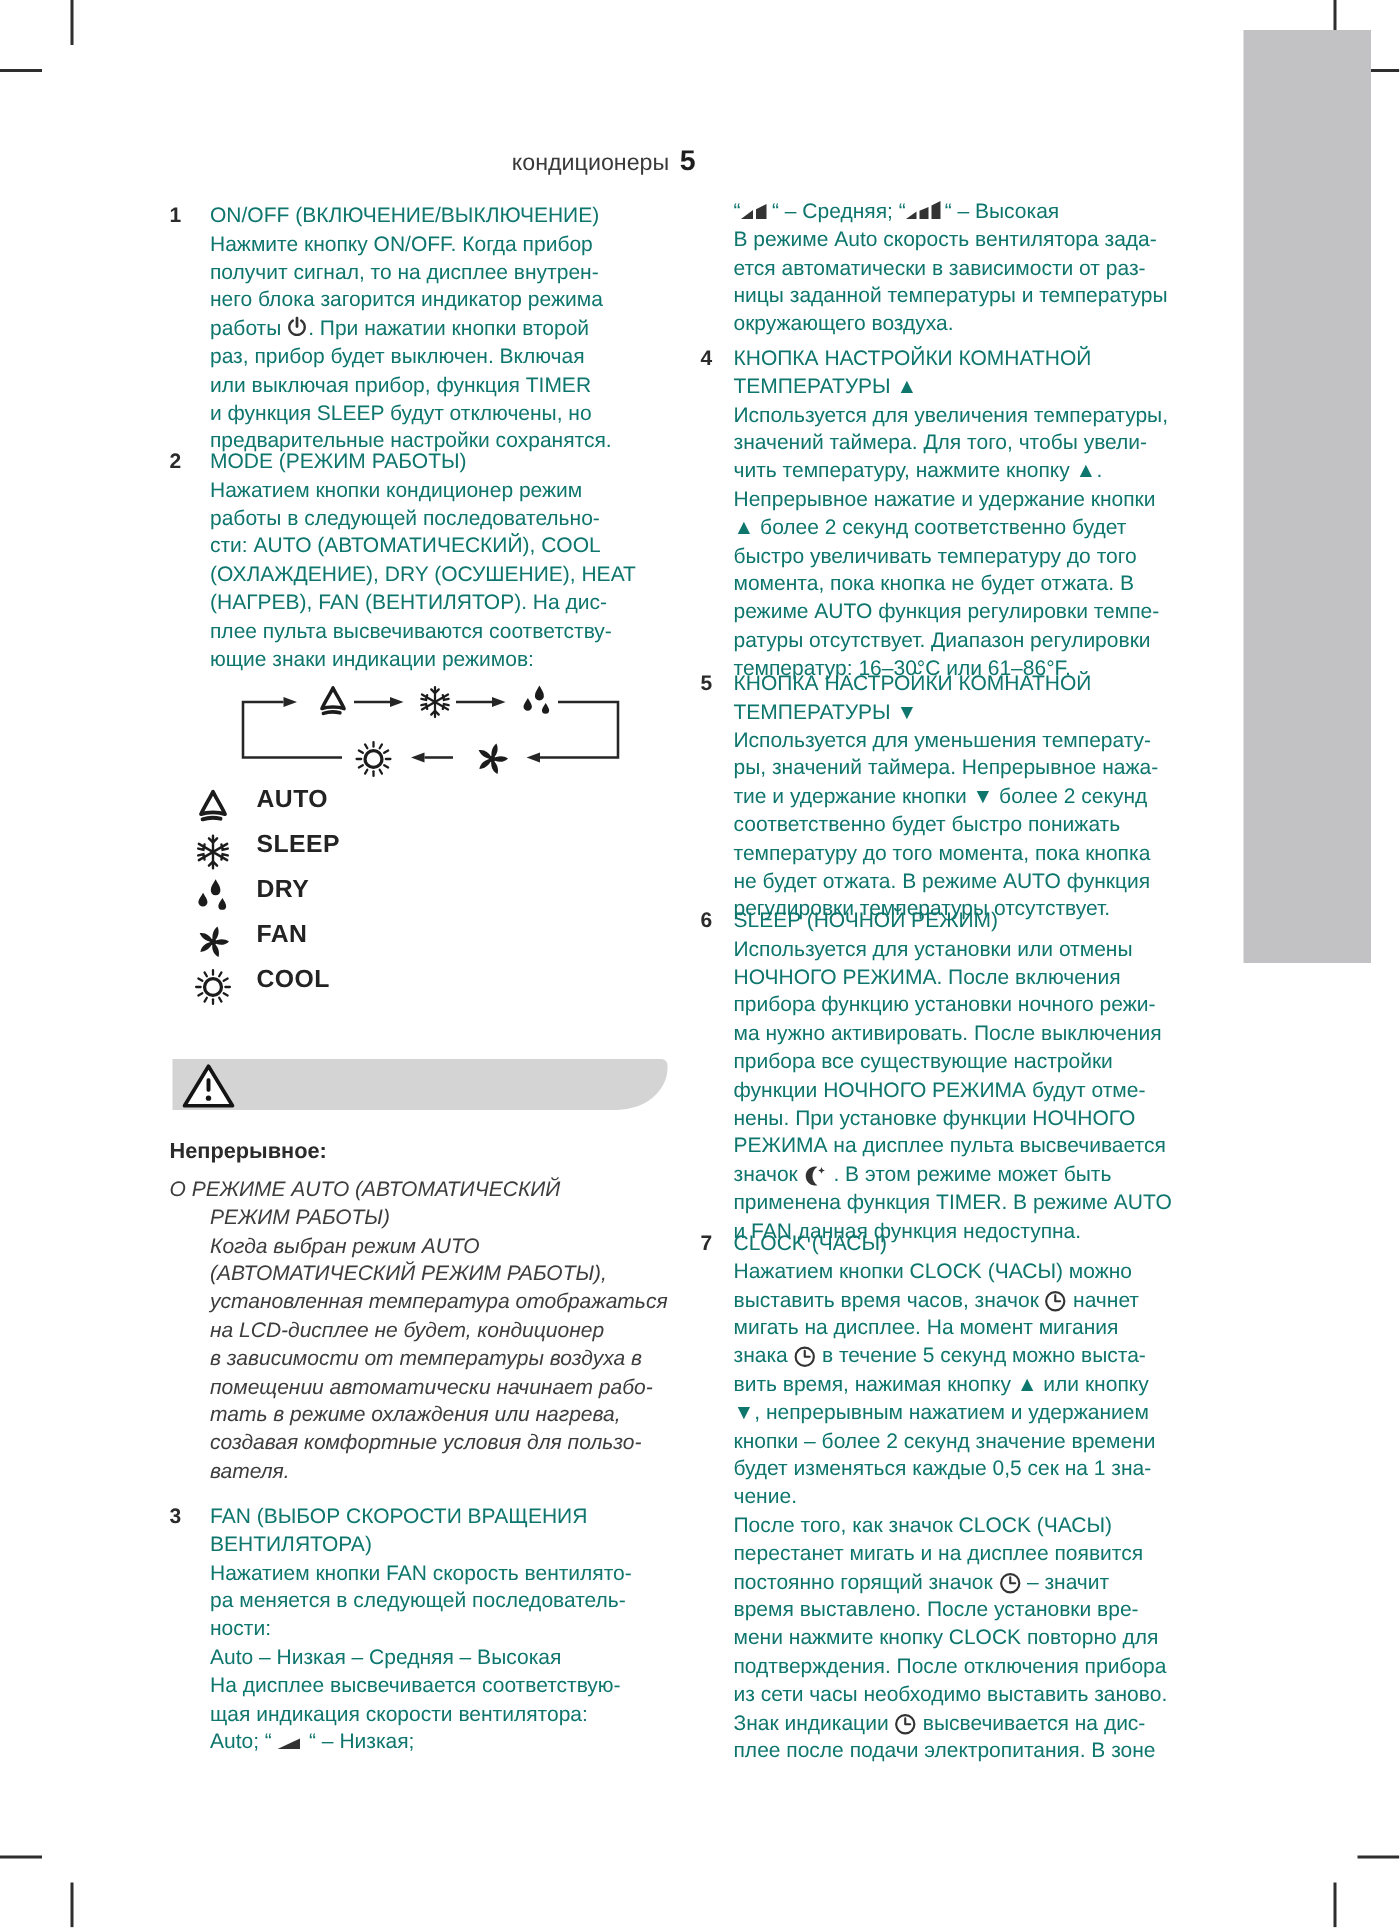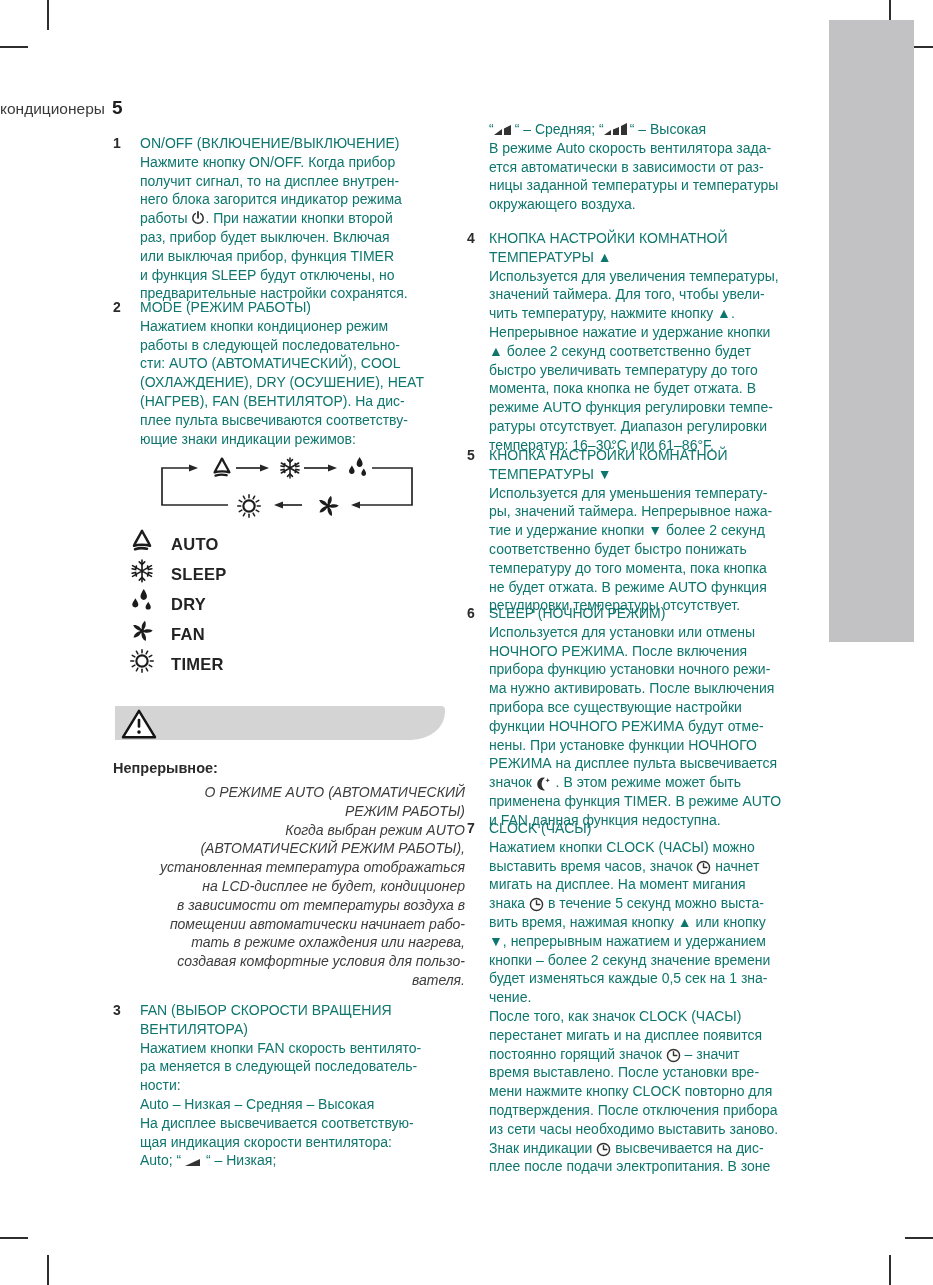--- a/index.html
+++ b/index.html
@@ -5,48 +5,48 @@
   html,body{margin:0;padding:0;background:#ffffff;}
   .page{position:relative;width:933px;height:1285px;background:#fff;overflow:hidden;
         font-family:"Liberation Sans",sans-serif;color:#3d3d3d;}
   
   .crop{position:absolute;background:#2e2e2e;}
   .crop.v{width:2px;height:30px;}
   .crop.h{width:28px;height:2px;}
   
   .edge-tab{position:absolute;left:829px;top:20px;width:85px;height:622px;background:#c2c2c4;}
   
-  .header{position:absolute;top:97px;left:0;width:805px;text-align:left;white-space:nowrap;}
+  .header{position:absolute;top:97px;left:0;width:805px;text-align:center;white-space:nowrap;}
   .header .ht{font-size:15.5px;color:#3a3a3a;}
   .header .hp{font-size:19px;font-weight:bold;color:#1e1e1e;margin-left:7px;}
   
   .item{position:absolute;display:flex;align-items:flex-start;}
   .item .num{font-weight:bold;color:#2b2b2b;font-size:14px;line-height:18.8px;flex:0 0 auto;}
   .lcol .num{width:27px;}
   .rcol .num{width:22px;}
   .body,.plain{font-size:14px;line-height:18.8px;color:#0f766e;white-space:pre-line;}
   .lcol{left:113px;width:348px;}
   .rcol{left:467px;width:348px;}
   .plainblock{position:absolute;}
   
   .diagram{position:absolute;left:142px;top:446px;width:302px;height:76px;}
   
   .legend{position:absolute;left:128px;top:524px;}
-  .legend-row{display:flex;align-items:flex-end;height:30px;}
+  .legend-row{display:flex;align-items:flex-start;height:30px;}
   .legend-row .licon{width:27px;height:27px;flex:0 0 auto;display:flex;align-items:center;justify-content:center;}
   .legend-row .licon svg{width:26px;height:26px;}
   .legend-row .llabel{margin-left:16px;font-size:16.5px;font-weight:bold;color:#232323;letter-spacing:.3px;}
   
   .banner{position:absolute;left:115px;top:706px;width:330px;height:34px;background:#d4d4d5;
           border-radius:0 4px 34px 0 / 0 4px 28px 0;}
   .banner .tri{position:absolute;left:5px;top:2px;width:38px;height:32px;}
   
   .note-head{position:absolute;left:113px;top:760px;font-size:14.5px;font-weight:bold;color:#2b2b2b;}
   .note-body{position:absolute;left:113px;top:783px;width:352px;font-size:14px;line-height:18.8px;
-             font-style:italic;color:#3d3d3d;white-space:pre-line;padding-left:27px;text-indent:-27px;box-sizing:border-box;text-align:right;}
+             font-style:italic;color:#3d3d3d;white-space:pre-line;padding-left:27px;text-indent:-27px;box-sizing:border-box;}
   
   .inline-icon{display:inline-block;vertical-align:-2px;line-height:0;}
   .inline-icon svg{display:inline-block;}
   .power-icon svg{width:14px;height:14px;}
   .clock-icon svg{width:15px;height:15px;vertical-align:-2px;}
   .moon-icon svg{width:16px;height:16px;vertical-align:-3px;}
   .fan-low-icon svg{width:17px;height:11px;}
   .fan-medium-icon svg{width:21px;height:12px;}
   .fan-high-icon svg{width:26px;height:13px;}
   .hidden-defs{position:absolute;width:0;height:0;overflow:hidden;}
@@ -209,21 +209,21 @@
         </span>
         <span class="llabel">FAN</span>
       </div>
 
       <div class="legend-row">
         <span class="licon">
           <svg viewBox="0 0 24 24">
             <use href="#sym-heat"></use>
           </svg>
         </span>
-        <span class="llabel">TIMER</span>
+        <span class="llabel">COOL</span>
       </div>
     </div>
 
   <div class="banner">
     <svg class="tri" viewBox="0 0 40 34">
       <path d="M20 3 37 31H3Z" fill="#fff" stroke="#141414" stroke-width="2.6" stroke-linejoin="round"></path>
       <rect x="18.6" y="11.5" width="2.8" height="9.5" rx="1.2" fill="#141414"></rect>
       <circle cx="20" cy="25.6" r="1.9" fill="#141414"></circle>
     </svg>
   </div>
@@ -249,21 +249,21 @@
 ра меняется в следующей последователь-
 ности:
 Auto – Низкая – Средняя – Высокая
 На дисплее высвечивается соответствую-
 щая индикация скорости вентилятора:
 Auto; “ <span class="inline-icon fan-low-icon"><svg viewBox="0 0 17 11">
             <polygon points="0,10 15,10 15,3" fill="#333"></polygon>
           </svg></span> “ – Низкая;</div>
   </div>
 
-  <div class="plainblock" style="left:489px;top:120px;width:326px;">
+  <div class="plainblock" style="left:489px;top:131px;width:326px;">
     <div class="plain">“<span class="inline-icon fan-medium-icon"><svg viewBox="0 0 21 12">
             <polygon points="0,11 8,11 8,5" fill="#333"></polygon>
             <polygon points="10,11 17,11 17,1 10,4.5" fill="#333"></polygon>
           </svg></span>“ – Средняя; “<span class="inline-icon fan-high-icon"><svg viewBox="0 0 26 13">
             <polygon points="0,12 7,12 7,7" fill="#333"></polygon>
             <polygon points="9,12 15,12 15,4 9,6.5" fill="#333"></polygon>
             <polygon points="17,12 23,12 23,0 17,3" fill="#333"></polygon>
           </svg></span>“ – Высокая
 В режиме Auto скорость вентилятора зада-
 ется автоматически в зависимости от раз-

